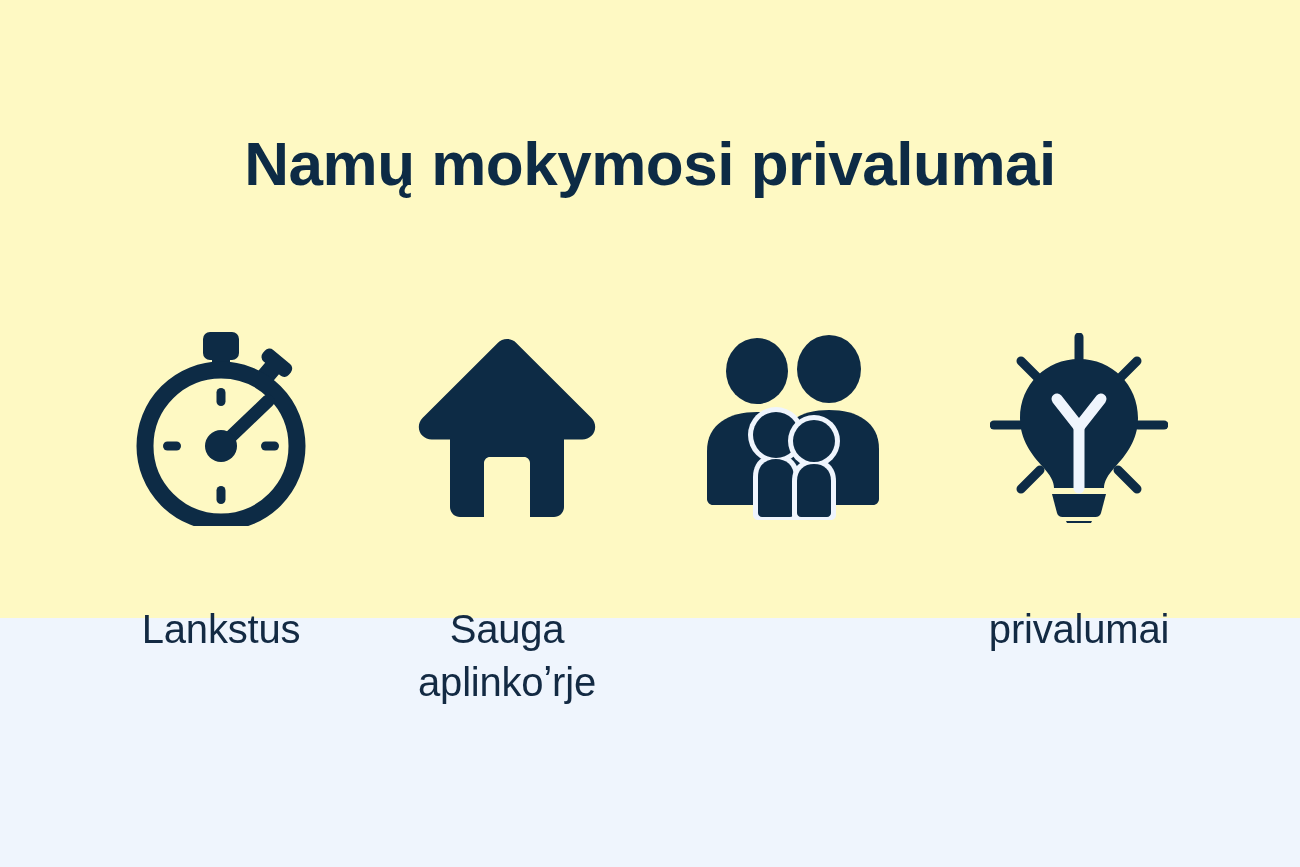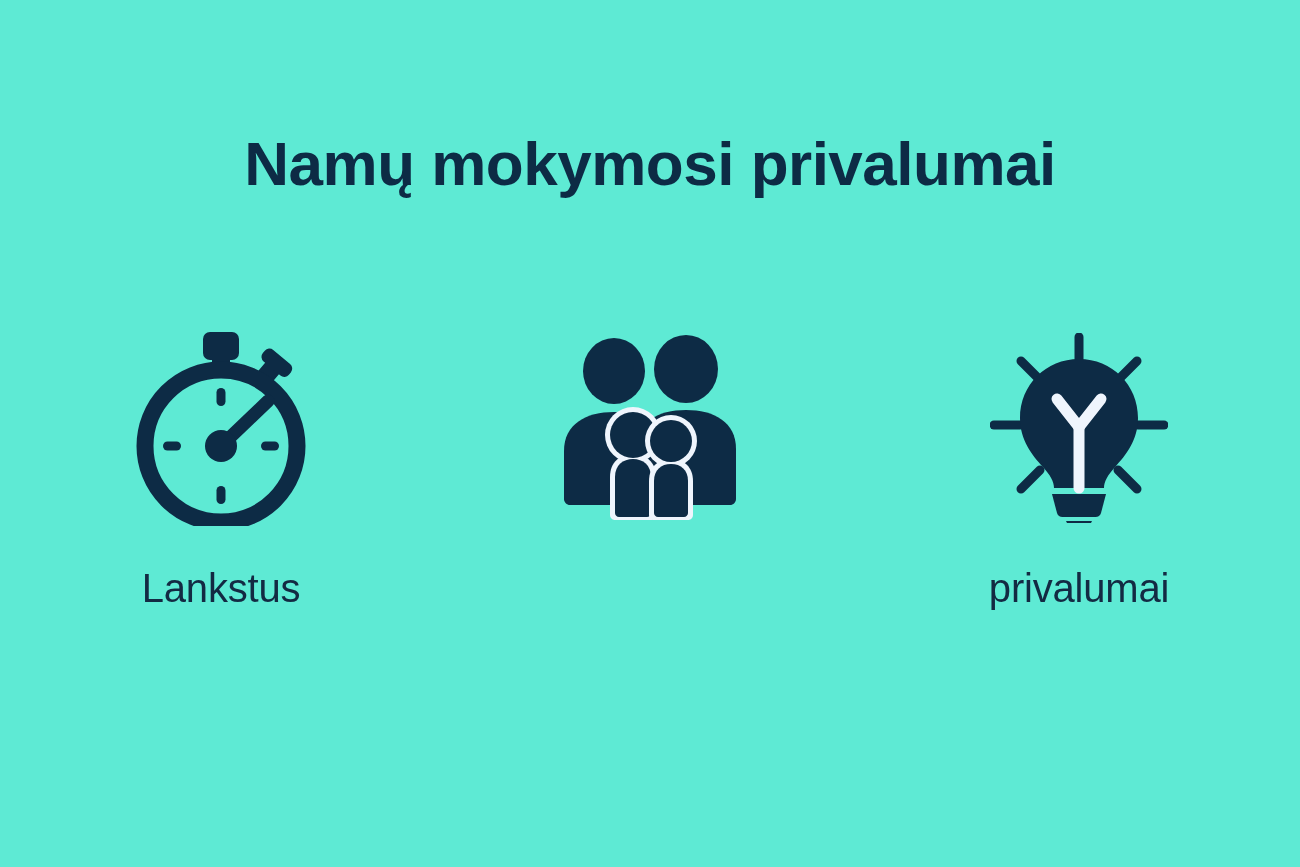--- a/index.html
+++ b/index.html
@@ -9,22 +9,22 @@
   body {
     width: 1300px;
     height: 867px;
     background: #eff5fd;
     font-family: "Liberation Sans", sans-serif;
     overflow: hidden;
   }
   .infographic {
     position: relative;
     width: 1300px;
-    height: 867px;
-    background: #5eead4;
+    height: 618px;
+    background: #fef9c3;
     box-sizing: border-box;
   }
   .title {
     position: absolute;
     top: 131px;
     left: 0;
     width: 1300px;
     text-align: center;
     font-size: 62px;
     font-weight: bold;
@@ -41,20 +41,21 @@
     display: flex;
     flex-direction: row;
     align-items: flex-start;
     justify-content: space-between;
   }
   .card {
     width: 286px;
     display: flex;
     flex-direction: column;
     align-items: center;
+    gap: 41px;
   }
   .icon-wrap {
     width: 200px;
     height: 205px;
     display: flex;
     align-items: center;
     justify-content: center;
   }
   .icon-wrap svg {
     display: block;
@@ -106,20 +107,55 @@
 
             <circle cx="88" cy="116" r="16"></circle>
           </g>
         </svg>
       </div>
       <div class="card-label">
         <span class="line">Lankstus</span>
       </div>
     </div>
 
+    <div class="card">
+      <div class="icon-wrap">
+        <svg width="180" height="186" viewBox="0 0 180 186" aria-hidden="true">
+          <g fill="#0d2b45">
+
+            <path d="M90 4
+                     C 93.5 4 96.8 5.4 99.3 7.9
+                     L 174.5 83.1
+                     C 179.4 88 179.4 95.9 174.5 100.8
+                     C 172.1 103.2 168.8 104.6 165.3 104.6
+                     L 147 104.6
+                     L 147 172
+                     C 147 177.5 142.5 182 137 182
+                     L 113 182
+                     L 113 128
+                     C 113 124.7 110.3 122 107 122
+                     L 73 122
+                     C 69.7 122 67 124.7 67 128
+                     L 67 182
+                     L 43 182
+                     C 37.5 182 33 177.5 33 172
+                     L 33 104.6
+                     L 14.7 104.6
+                     C 11.2 104.6 7.9 103.2 5.5 100.8
+                     C 0.6 95.9 0.6 88 5.5 83.1
+                     L 80.7 7.9
+                     C 83.2 5.4 86.5 4 90 4 Z"></path>
+          </g>
+        </svg>
+      </div>
+      <div class="card-label">
+        <span class="line">Sauga</span>
+        <span class="line">aplinkoʼrje</span>
+      </div>
+    </div>
 
     <div class="card">
       <div class="icon-wrap">
         <svg width="176" height="186" viewBox="0 0 176 186" aria-hidden="true">
           <g fill="#0d2b45">
 
             <ellipse cx="52" cy="36" rx="31" ry="33"></ellipse>
             <path d="M2 164
                      L 2 116
                      C 2 89 24 77 52 77

